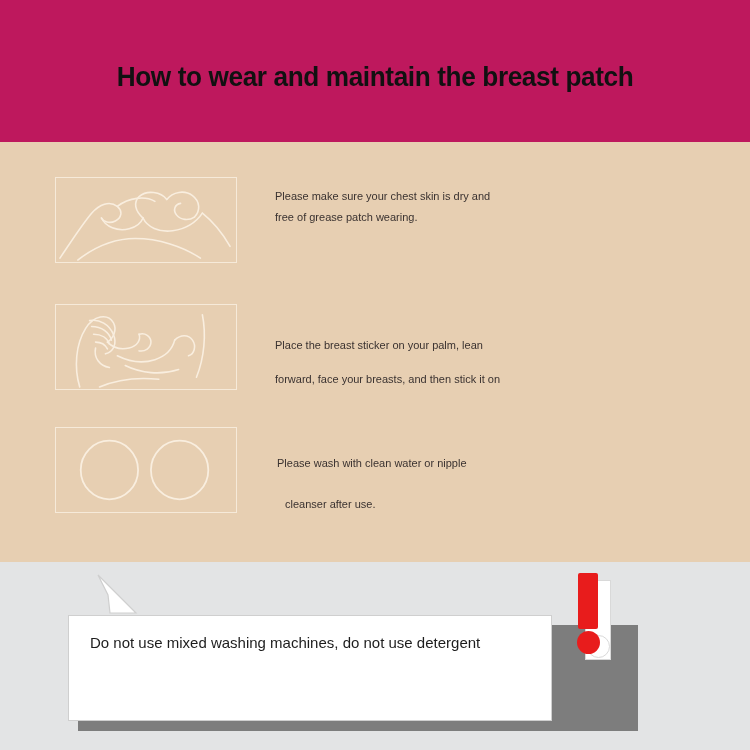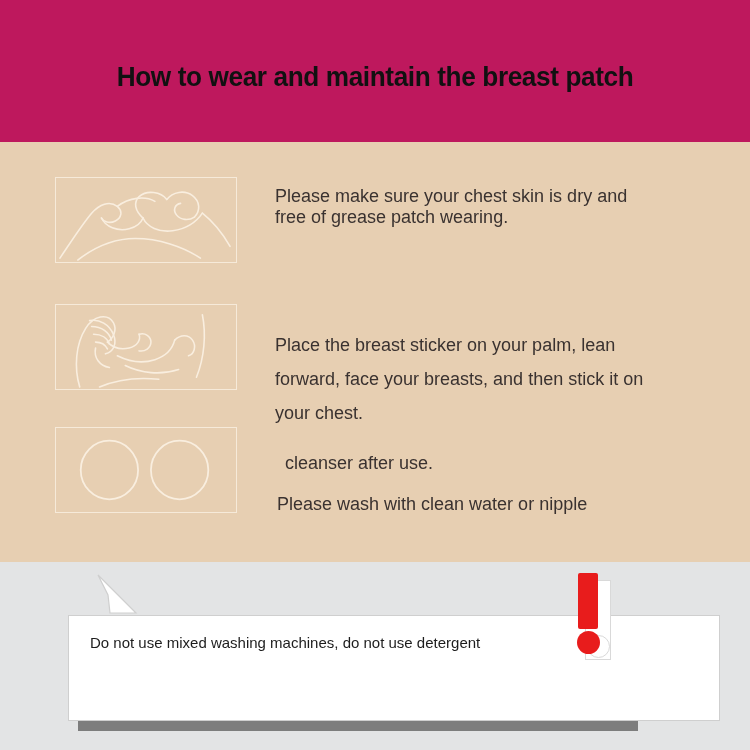--- a/index.html
+++ b/index.html
@@ -81,21 +81,21 @@
   .thumb svg {
     display: block;
     width: 100%;
     height: 100%;
   }
 
   .step-text {
     margin-left: 38px;
     width: 430px;
     color: #3a3230;
-    font-size: 18px;
+    font-size: 11px;
     font-family: "Liberation Sans", sans-serif;
   }
   .step-text .ln {
     display: block;
     white-space: nowrap;
   }
   .step-text-1 { margin-top: 9px; }
   .step-text-1 .ln { line-height: 21px; }
   .step-text-2 { margin-top: 24px; }
   .step-text-2 .ln { line-height: 34px; }
@@ -125,21 +125,21 @@
     left: 10px;
     top: 10px;
     width: 560px;
     height: 106px;
     background: #7d7d7d;
   }
   .callout-box {
     position: absolute;
     left: 0;
     top: 0;
-    width: 652px;
+    width: 484px;
     height: 106px;
     background: #ffffff;
     border: 1px solid #cfcfcf;
     box-sizing: border-box;
   }
   .callout-tail {
     position: absolute;
     left: 28px;
     top: -42px;
     width: 44px;
@@ -263,38 +263,37 @@
               <path d="M70 62 C86 70 106 72 124 66"></path>
               <path d="M44 84 C62 76 84 74 104 76"></path>
               <path d="M148 10 C152 30 150 54 142 74"></path>
             </g>
           </svg>
         </span>
       </div>
       <div class="step-text step-text-2">
         <span class="ln">Place the breast sticker on your palm, lean</span>
         <span class="ln">forward, face your breasts, and then stick it on</span>
-        <span class="ln">your chest.</span>
       </div>
     </div>
 
     <div class="step-row step-row-3">
       <div class="thumb">
         <span>
           <svg viewBox="0 0 182 86" preserveAspectRatio="none">
             <g fill="none" stroke="#f9eedf" stroke-width="1.8">
               <ellipse cx="54" cy="43" rx="29" ry="30"></ellipse>
               <ellipse cx="125" cy="43" rx="29" ry="30"></ellipse>
             </g>
           </svg>
         </span>
       </div>
       <div class="step-text step-text-3">
+        <span class="ln">Please wash with clean water or nipple</span>
         <span class="ln indent">cleanser after use.</span>
-        <span class="ln">Please wash with clean water or nipple</span>
       </div>
     </div>
 
   </div>
 
   <div class="bottom-area">
     <div class="callout-wrap">
       <div class="callout-shadow"></div>
       <div class="callout-box">
         <div class="callout-text">

